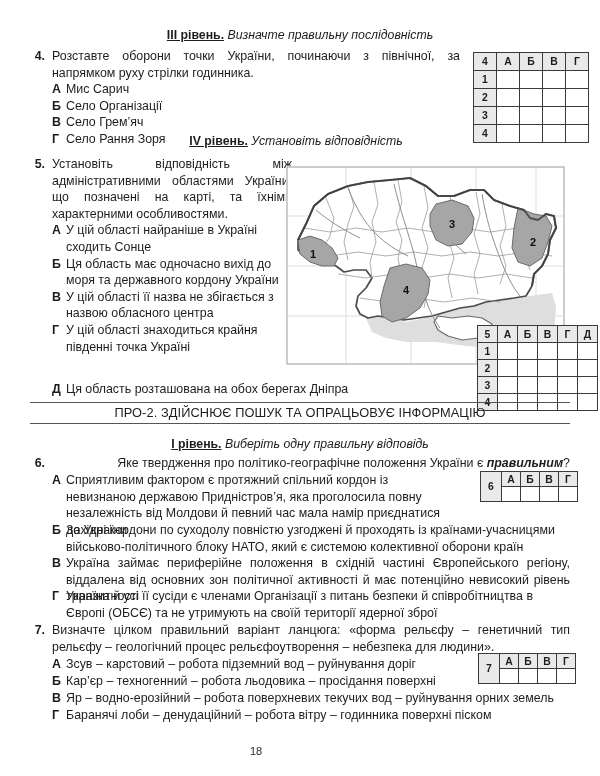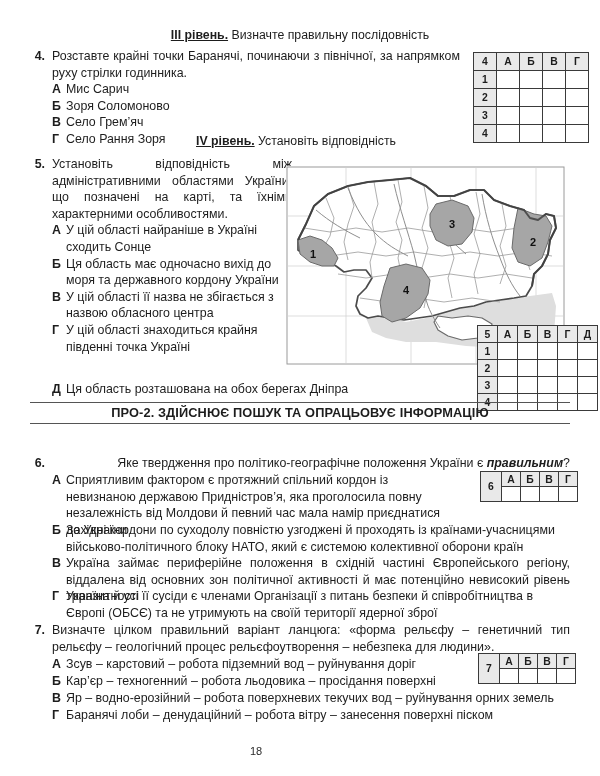--- a/index.html
+++ b/index.html
@@ -27,20 +27,21 @@
     font-size: 12.3px;
     line-height: 1.25;
     margin: 0;
     white-space: nowrap;
   }
   .level-head .lv-bold {
     font-weight: bold;
     text-decoration: underline;
   }
   .level-head .lv-italic {
+    font-style: italic;
   }
 
   
   .q {
     position: absolute;
     display: flex;
     align-items: flex-start;
   }
   .q-num {
     width: 22px;
@@ -126,21 +127,21 @@
     width: 540px;
     text-align: center;
   }
   .banner .rule {
     height: 1px;
     background: #555;
     width: 100%;
   }
   .banner .btitle {
     font-size: 12.8px;
-    font-weight: bold;
+    font-weight: normal;
     letter-spacing: 0.1px;
     padding: 2px 0 3px 0;
     white-space: nowrap;
   }
 
   
   .map-wrap {
     position: absolute;
     left: 286px;
     top: 166px;
@@ -173,29 +174,29 @@
 <div class="page">
 
   <div class="level-head" style="position:absolute; left:0; top:28px; width:600px;">
     <span class="lv-bold">III рівень.</span>
     <span class="lv-italic">Визначте правильну послідовність</span>
   </div>
 
   <div class="q" style="left:30px; top:48px; width:430px;">
     <div class="q-num">4.</div>
     <div class="q-body">
-      <p class="q-stem">Розставте крайні точки Баранячі, починаючи з північної, за напрямком руху стрілки годинника.</p>
+      <p class="q-stem">Розставте оборони точки України, починаючи з північної, за напрямком руху стрілки годинника.</p>
       <ul class="opts">
         <li>
           <span class="lt">А</span>
           <span class="tx">Мис Сарич</span>
         </li>
         <li>
           <span class="lt">Б</span>
-          <span class="tx">Зоря Соломоново</span>
+          <span class="tx">Село Організації</span>
         </li>
         <li>
           <span class="lt">В</span>
           <span class="tx">Село Грем’яч</span>
         </li>
         <li>
           <span class="lt">Г</span>
           <span class="tx">Село Рання Зоря</span>
         </li>
       </ul>
@@ -392,20 +393,24 @@
     </tr>
   </tbody>
     </table>
 
   <div class="banner" style="top:402px;">
     <div class="rule"></div>
     <div class="btitle">ПРО-2. ЗДІЙСНЮЄ ПОШУК ТА ОПРАЦЬОВУЄ ІНФОРМАЦІЮ</div>
     <div class="rule"></div>
   </div>
 
+  <div class="level-head" style="position:absolute; left:0; top:437px; width:600px;">
+    <span class="lv-bold">I рівень.</span>
+    <span class="lv-italic">Виберіть одну правильну відповідь</span>
+  </div>
 
   <div class="q" style="left:30px; top:455px; width:540px;">
     <div class="q-num">6.</div>
     <div class="q-body">
       <p class="q-stem nojust">
         <span>Яке твердження про політико-географічне положення України є </span><span class="bi">правильним</span><span>?</span>
       </p>
     </div>
   </div>
 
@@ -464,21 +469,21 @@
     <span>Кар’єр – техногенний – робота льодовика – просідання поверхні</span>
   </div>
 
   <div style="position:absolute; left:52px; top:690px; width:518px; font-size:12.4px; line-height:16.6px; display:flex;">
     <span class="lt" style="flex:0 0 14px; font-weight:bold;">В</span>
     <span>Яр – водно-ерозійний – робота поверхневих текучих вод – руйнування орних земель</span>
   </div>
 
   <div style="position:absolute; left:52px; top:707px; width:518px; font-size:12.4px; line-height:16.6px; display:flex;">
     <span class="lt" style="flex:0 0 14px; font-weight:bold;">Г</span>
-    <span>Баранячі лоби – денудаційний – робота вітру – занесення поверхні піском</span>
+    <span>Баранячі лоби – денудаційний – робота вітру – годинника поверхні піском</span>
   </div>
 
   <table class="grid" id="grid-q7" style="left:478px; top:653px;">
     <tbody>
         <tr>
       <td class="corner" rowspan="2">7</td>
       <td class="hd">А</td>
       <td class="hd">Б</td>
       <td class="hd">В</td>
       <td class="hd">Г</td>

